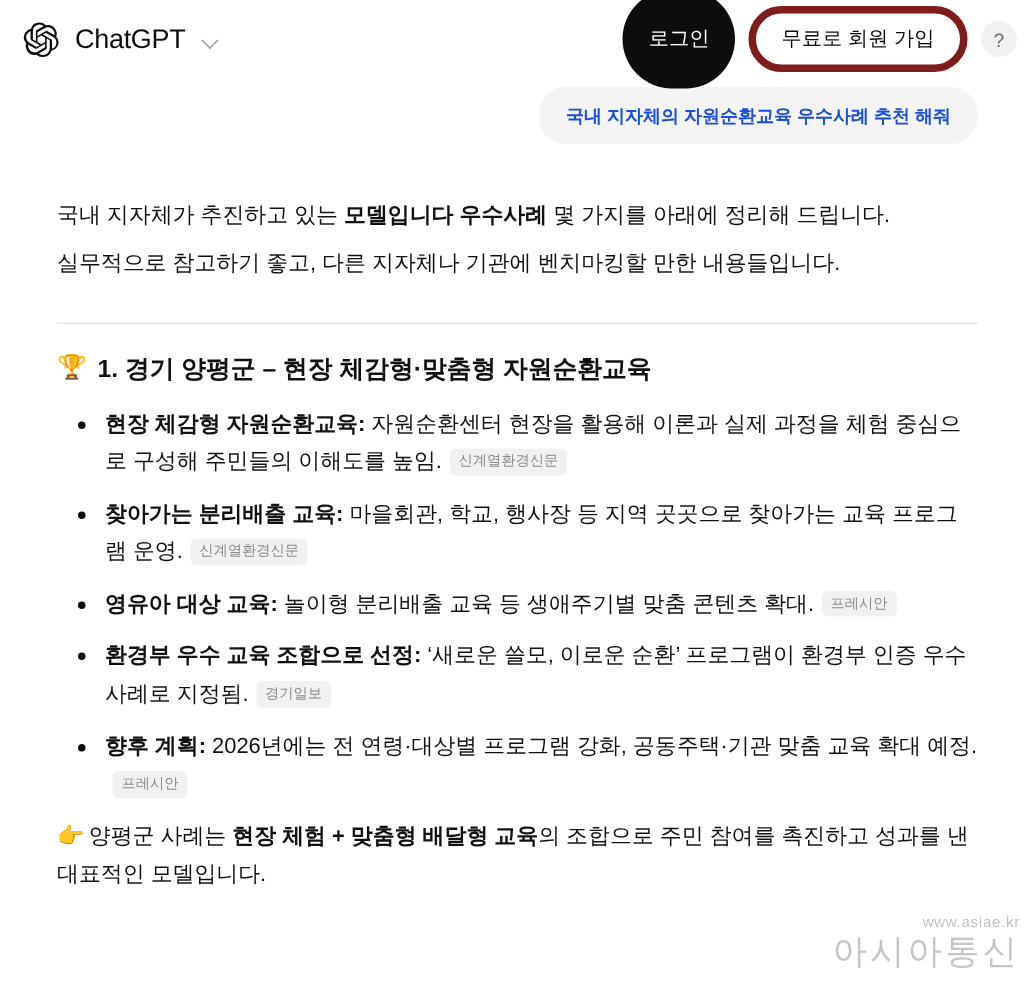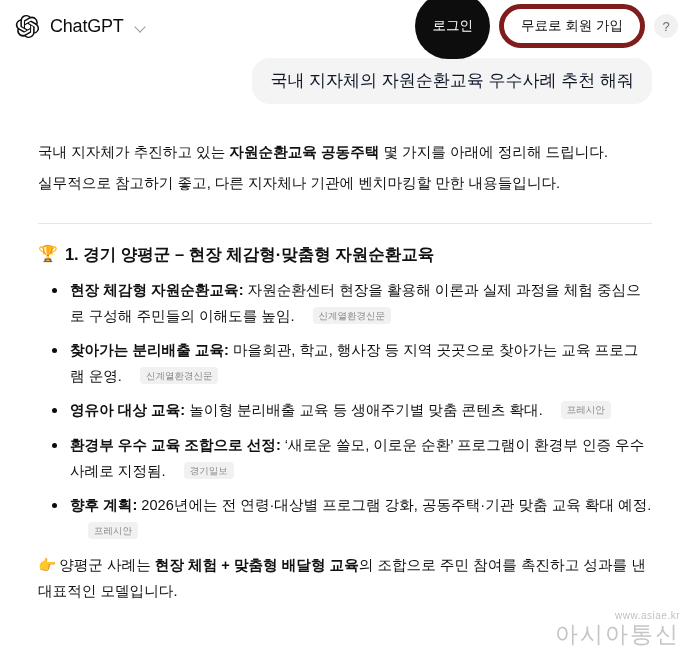--- a/index.html
+++ b/index.html
@@ -96,24 +96,25 @@
   }
   .user-row {
     display: flex;
     justify-content: flex-end;
     margin-top: 6px;
   }
   .user-bubble {
     background: #f4f4f4;
     border-radius: 18px;
     padding: 10px 18px;
-    font-size: 17px;
+    font-size: 12px;
     line-height: 1.5;
-    color: #0f172a;
+    color: #1d4ed8;
     max-width: 78%;
+    font-weight: bold;
   }
 
   .assistant {
     margin-top: 36px;
     font-size: 14.6px;
     line-height: 1.75;
     color: #111;
   }
   .assistant p { margin: 0 0 6px 0; }
   .strong { font-weight: bold; }
@@ -166,21 +167,21 @@
   }
 
   .cite {
     display: inline-block;
     background: #f1f1f1;
     color: #8a8a8a;
     border-radius: 4px;
     font-size: 9.5px;
     line-height: 1;
     padding: 4px 6px;
-    margin-left: 18px;
+    margin-left: 5px;
     position: relative;
     top: -2px;
     white-space: nowrap;
   }
 
   .closing {
     margin-top: 16px;
     line-height: 1.75;
   }
   .hand {
@@ -234,21 +235,21 @@
   </div>
 
   <div class="conversation">
 
     <div class="user-row">
       <div class="user-bubble">국내 지자체의 자원순환교육 우수사례 추천 해줘</div>
     </div>
 
     <div class="assistant">
 
-      <p><span>국내 지자체가 추진하고 있는 </span><span class="strong">자원순환교육 공동주택</span><span> 몇 가지를 아래에 정리해 드립니다.</span></p>
+      <p><span>국내 지자체가 추진하고 있는 </span><span class="strong">모델입니다 우수사례</span><span> 몇 가지를 아래에 정리해 드립니다.</span></p>
 
       <p>실무적으로 참고하기 좋고, 다른 지자체나 기관에 벤치마킹할 만한 내용들입니다.</p>
 
       <hr class="divider">
 
       <h3 class="section-title">
         <span class="emoji">🏆</span>
         <span>1. 경기 양평군 – 현장 체감형·맞춤형 자원순환교육</span>
       </h3>
 

